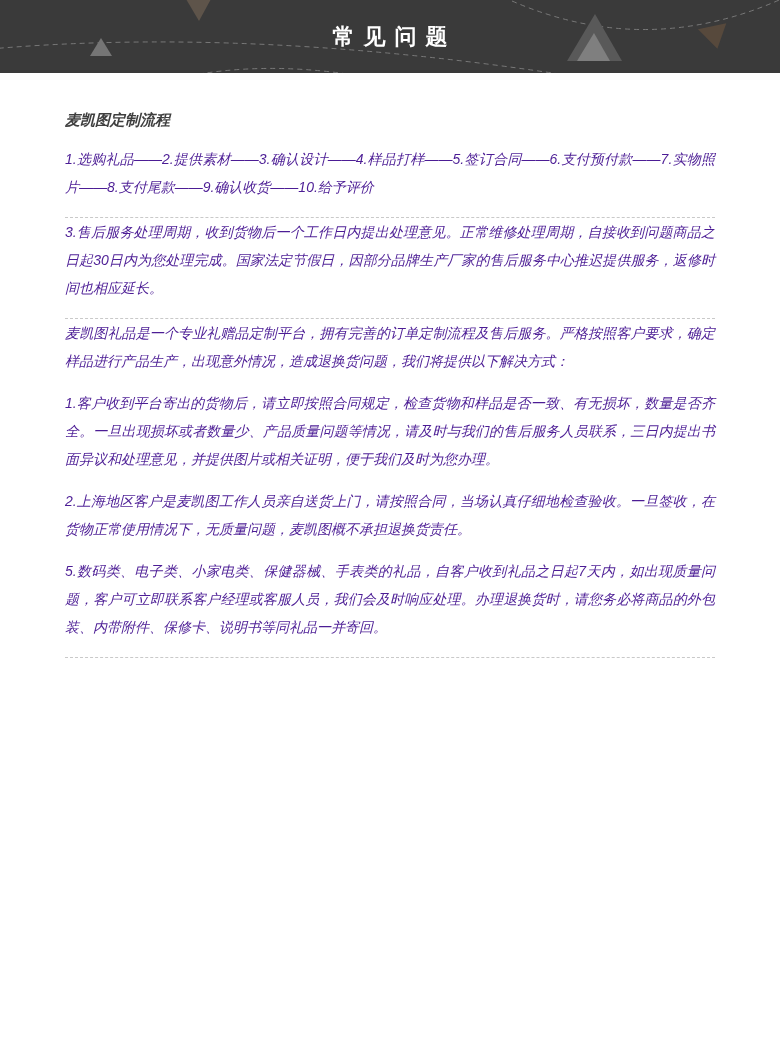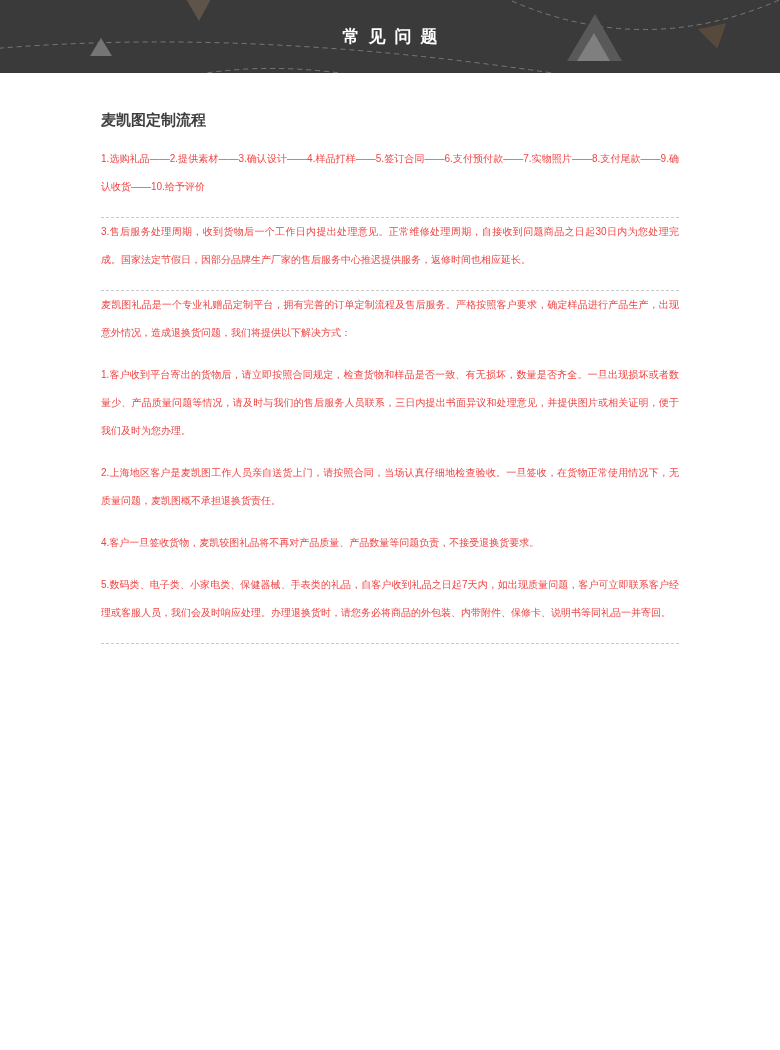--- a/index.html
+++ b/index.html
@@ -3,33 +3,33 @@
 <meta charset="utf-8">
 <style>
   * { box-sizing: border-box; margin: 0; padding: 0; }
   html,body { width: 780px; background: #fff; font-family: "Liberation Sans","DejaVu Sans",sans-serif; }
   .page { position: relative; width: 780px; height: 1050px; background: #fff; overflow: hidden; }
 
   
   .hero { position: relative; height: 73px; background: #3a3a3a; overflow: hidden; }
   .hero-deco { position: absolute; inset: 0; }
   .hero-title { position: relative; z-index: 3; height: 73px; display: flex; align-items: center; justify-content: center;
-    color: #fff; font-size: 17px; font-weight: bold; letter-spacing: 9px; padding-left: 9px; }
+    color: #fff; font-size: 22px; font-weight: bold; letter-spacing: 9px; padding-left: 9px; }
   .tri { position: absolute; width: 0; height: 0; z-index: 2; }
   .tri-down-left   { left: 186px; top: -1px;  border-left: 13px solid transparent; border-right: 12px solid transparent; border-top: 22px solid #5e544a; }
   .tri-up-small    { left: 90px;  top: 38px;  border-left: 11px solid transparent; border-right: 11px solid transparent; border-bottom: 18px solid #757575; }
   .tri-up-big      { left: 567px; top: 14px;  border-left: 28px solid transparent; border-right: 27px solid transparent; border-bottom: 47px solid #595959; }
   .tri-up-big-face { left: 577px; top: 33px;  border-left: 17px solid transparent; border-right: 16px solid transparent; border-bottom: 28px solid #7f7f7f; }
   .tri-down-right  { left: 700px; top: 26px;  border-left: 15px solid transparent; border-right: 14px solid transparent; border-top: 23px solid #57493c; transform: rotate(-12deg); }
 
   
-  .content { padding: 0 101px; }
+  .content { padding: 0 65px; font-style: italic; }
   .section-heading { font-size: 15px; font-weight: bold; color: #3f3f3f; margin: 27px 0 15px; }
   .section-heading.first { margin-top: 38px; }
-  .section p { font-size: 10px; color: #ef4444; line-height: 28px; margin: 0 0 14px; text-align: justify; }
+  .section p { font-size: 14px; color: #4c1d95; line-height: 28px; margin: 0 0 14px; text-align: justify; }
   .divider { border: none; border-top: 1px dashed #c9c9c9; margin: 16px 0 0; height: 0; }
 </style>
 </head>
 <body>
 
 <div class="page">
 
   <div class="hero">
     <svg class="hero-deco" width="780" height="73" viewBox="0 0 780 73">
       <g fill="none" stroke="#888888" stroke-width="1" stroke-dasharray="5 4" opacity="0.8">
@@ -58,20 +58,19 @@
     <div class="section">
       <p>3.售后服务处理周期，收到货物后一个工作日内提出处理意见。正常维修处理周期，自接收到问题商品之日起30日内为您处理完成。国家法定节假日，因部分品牌生产厂家的售后服务中心推迟提供服务，返修时间也相应延长。</p>
     </div>
 
     <hr class="divider">
 
     <div class="section">
       <p>麦凯图礼品是一个专业礼赠品定制平台，拥有完善的订单定制流程及售后服务。严格按照客户要求，确定样品进行产品生产，出现意外情况，造成退换货问题，我们将提供以下解决方式：</p>
       <p>1.客户收到平台寄出的货物后，请立即按照合同规定，检查货物和样品是否一致、有无损坏，数量是否齐全。一旦出现损坏或者数量少、产品质量问题等情况，请及时与我们的售后服务人员联系，三日内提出书面异议和处理意见，并提供图片或相关证明，便于我们及时为您办理。</p>
       <p>2.上海地区客户是麦凯图工作人员亲自送货上门，请按照合同，当场认真仔细地检查验收。一旦签收，在货物正常使用情况下，无质量问题，麦凯图概不承担退换货责任。</p>
-      <p>4.客户一旦签收货物，麦凯较图礼品将不再对产品质量、产品数量等问题负责，不接受退换货要求。</p>
       <p>5.数码类、电子类、小家电类、保健器械、手表类的礼品，自客户收到礼品之日起7天内，如出现质量问题，客户可立即联系客户经理或客服人员，我们会及时响应处理。办理退换货时，请您务必将商品的外包装、内带附件、保修卡、说明书等同礼品一并寄回。</p>
     </div>
 
     <hr class="divider">
   </div>
 
 </div>
 
 </body></html>

